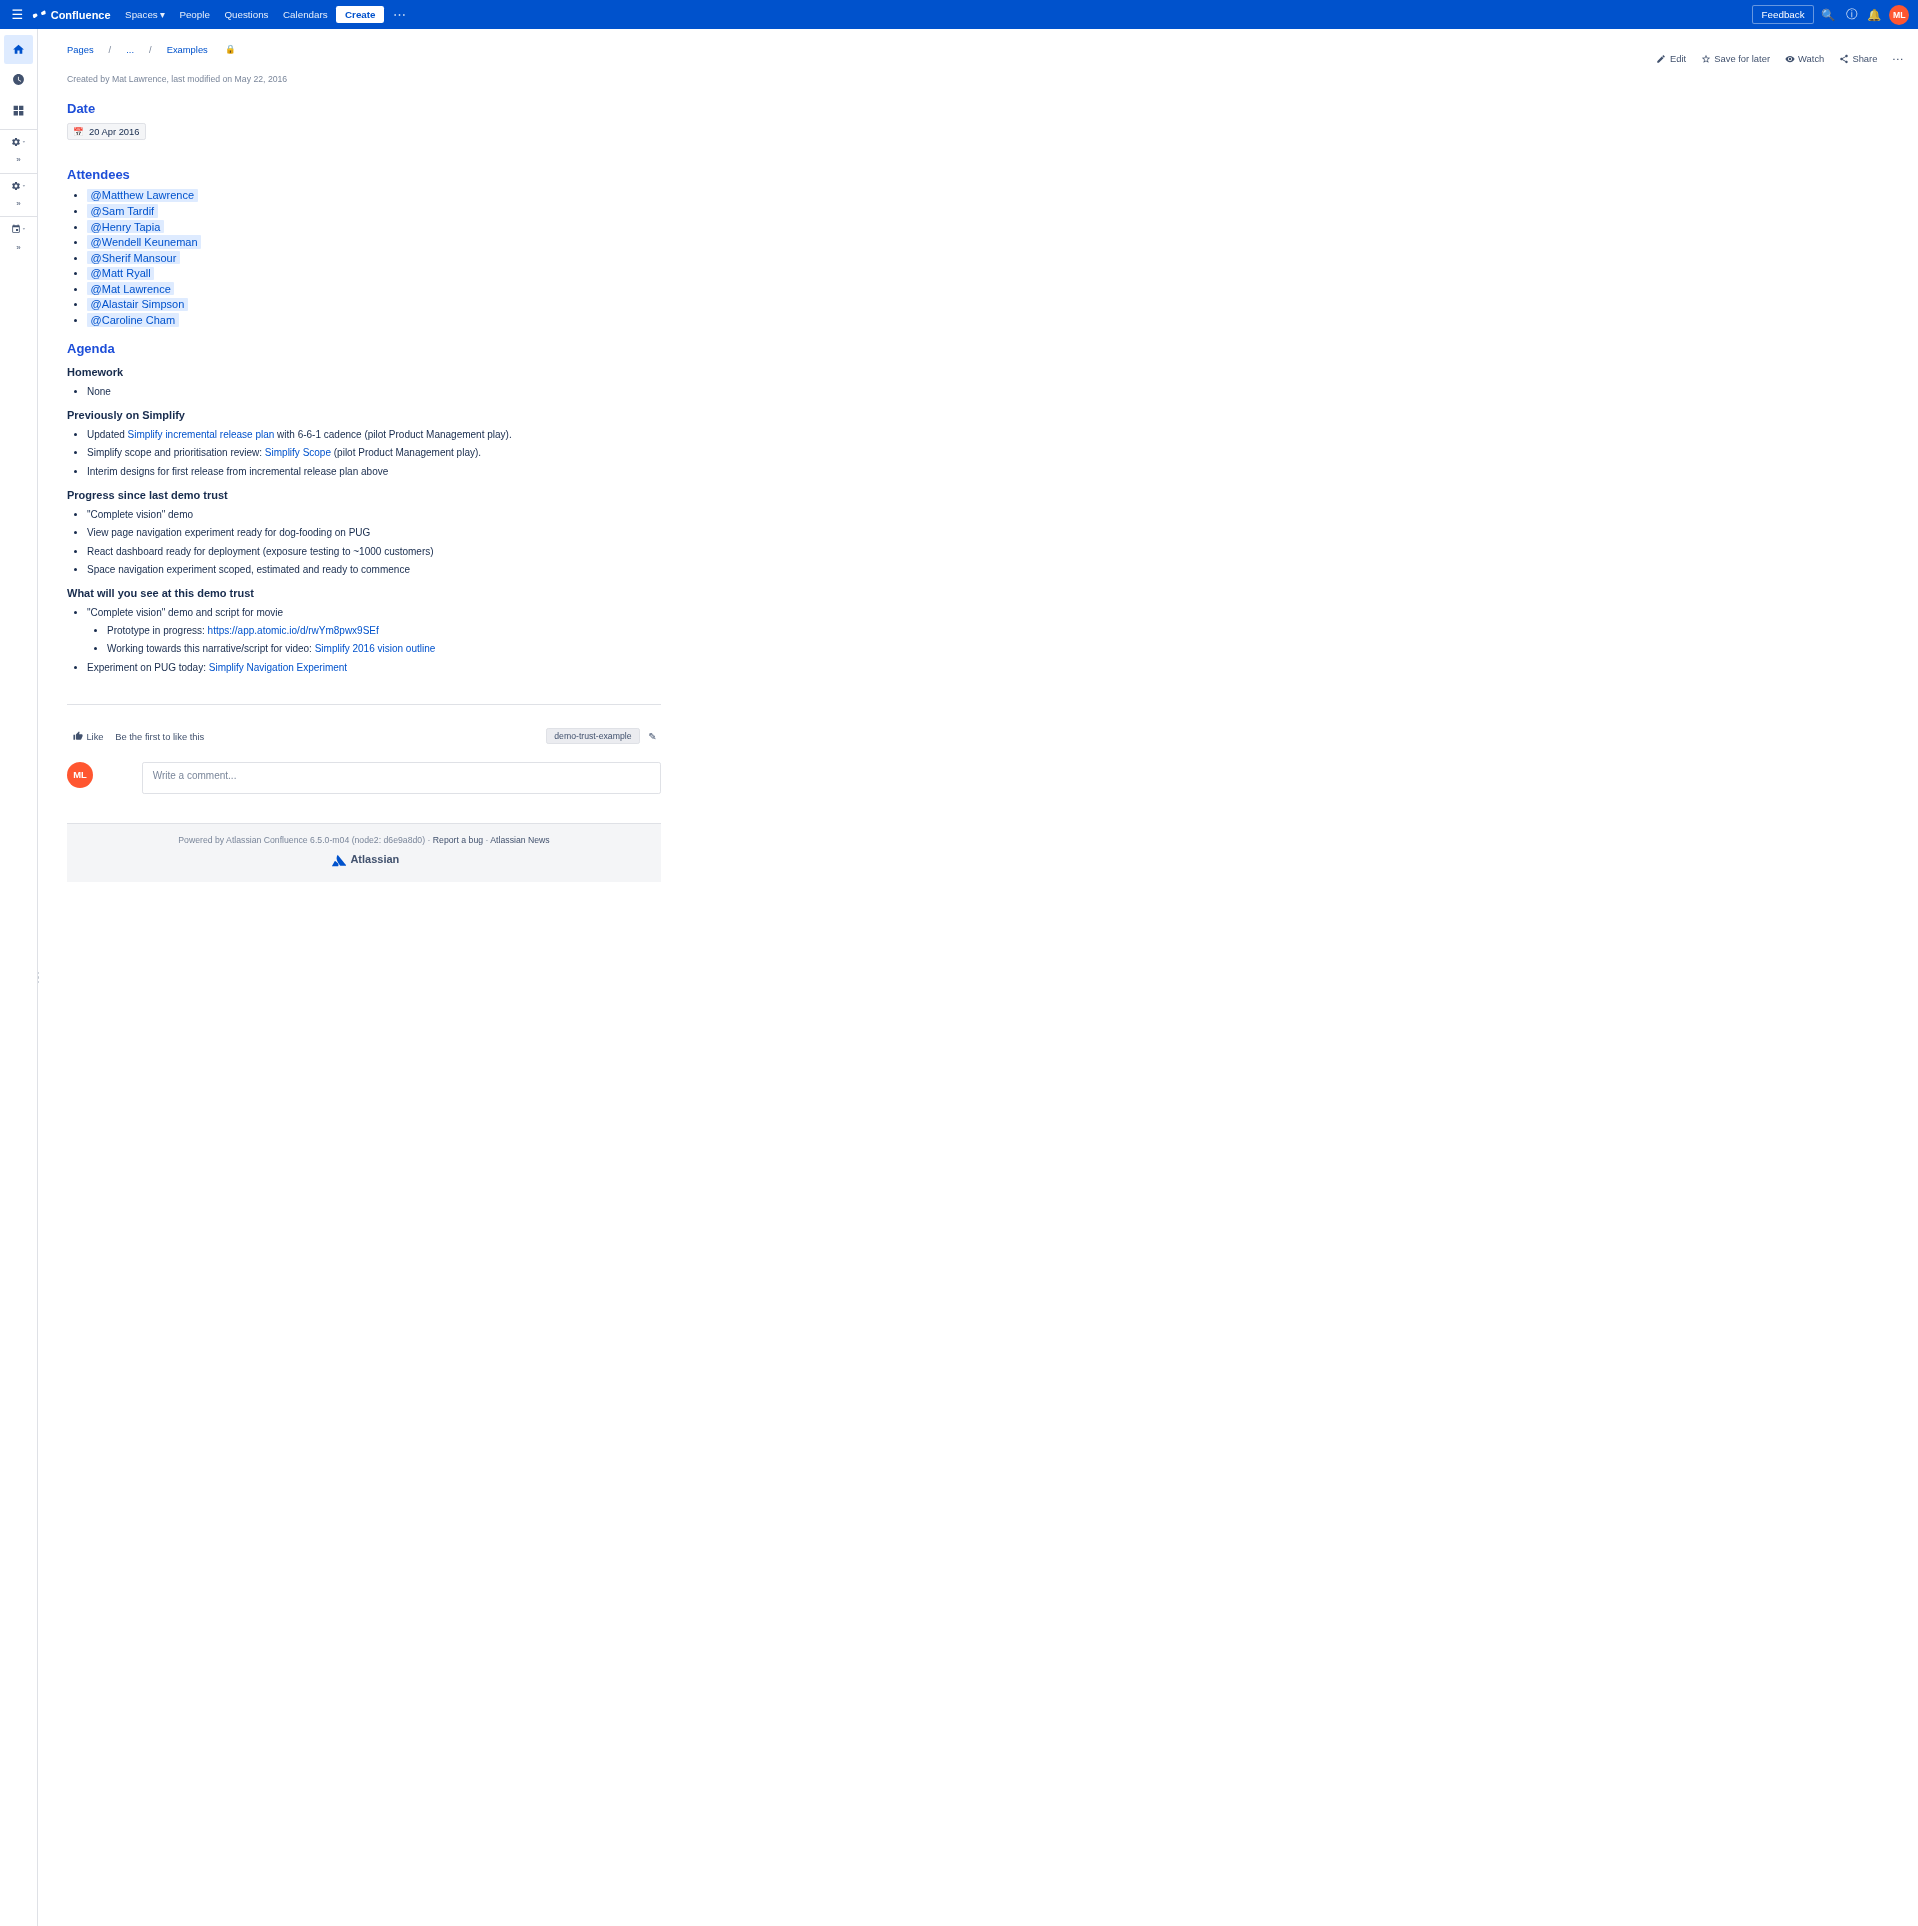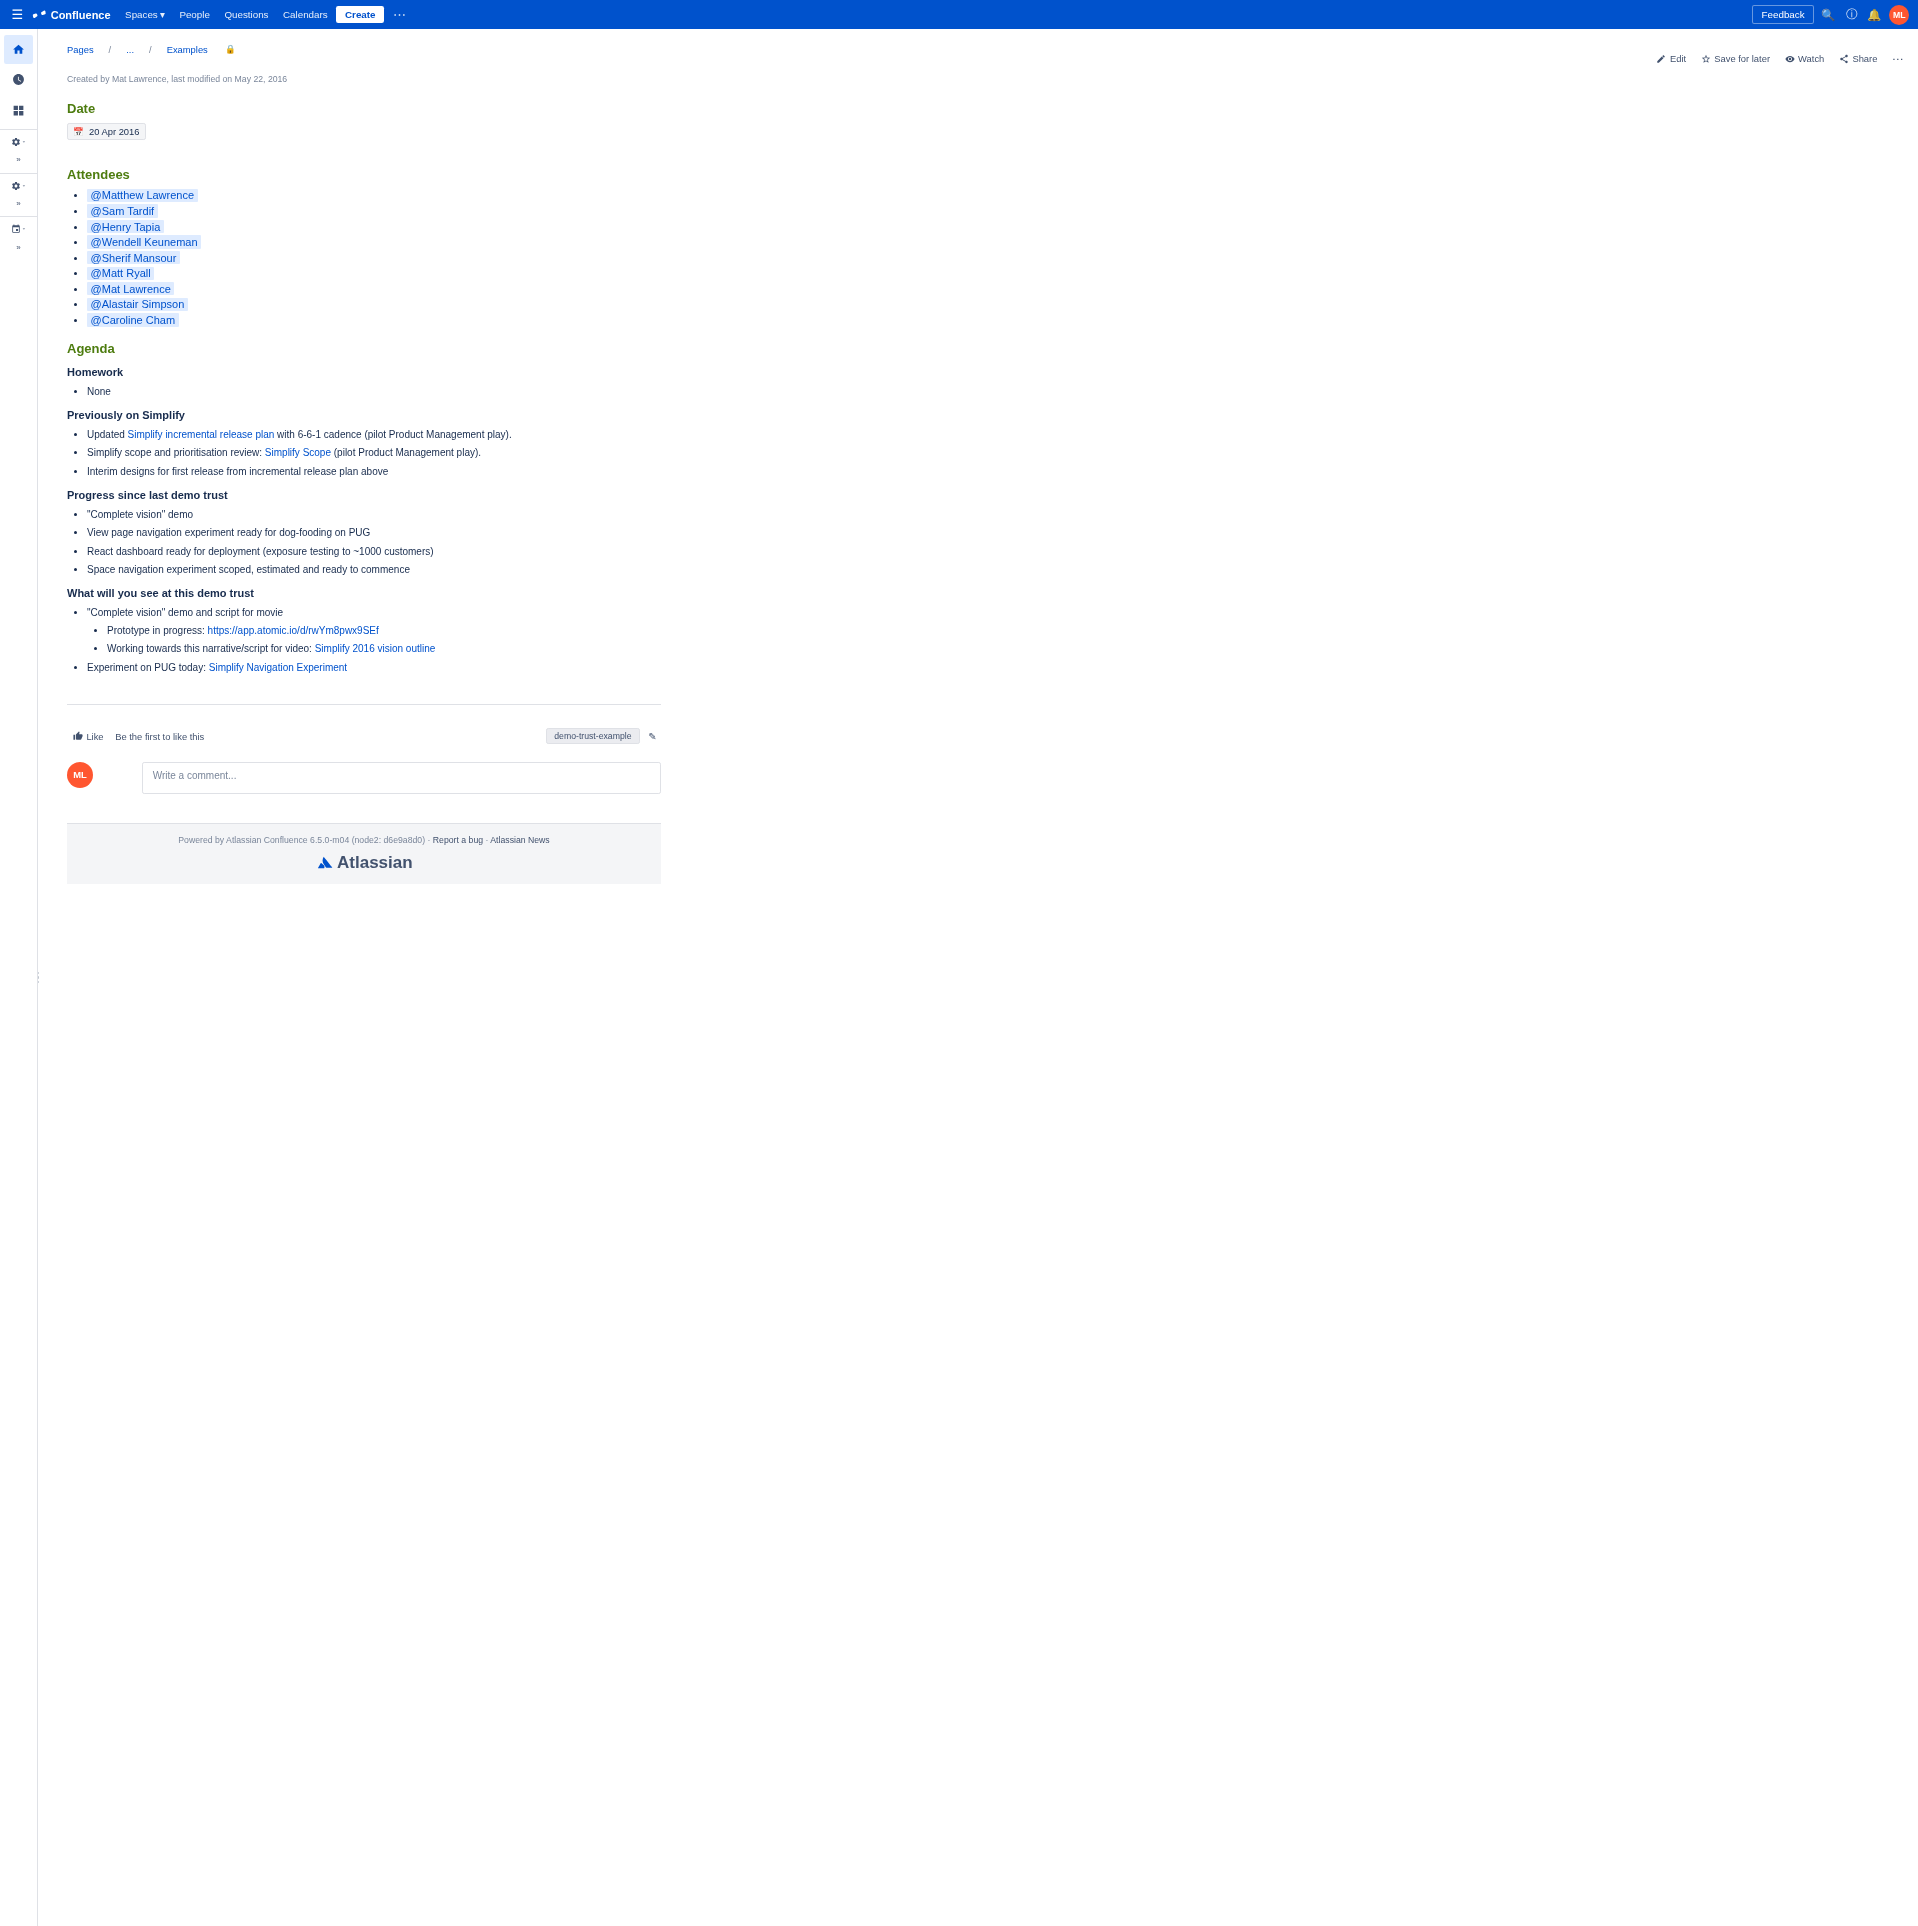--- a/index.html
+++ b/index.html
@@ -95,21 +95,21 @@
       color: #42526e; font-size: 9.4px; padding: 3.6px 5.8px;
       border-radius: 2.2px;
     }
     .action-more { background: none; border: none; cursor: pointer; color: #42526e; font-size: 11.6px; padding: 3.6px 5.8px; border-radius: 2.2px; }
 
     
     .page-title { font-size: 20px; font-weight: 600; color: #172b4d; margin-bottom: 4.3px; line-height: 1.3; }
     .page-meta { font-size: 8.7px; color: #7a869a; margin-bottom: 17.4px; }
 
     
-    h2.section-heading { font-size: 13px; font-weight: 600; color: #4d7c0f; margin: 14.5px 0 7.2px; }
+    h2.section-heading { font-size: 13px; font-weight: 600; color: #1d4ed8; margin: 14.5px 0 7.2px; }
     h3.sub-heading { font-size: 11px; font-weight: 700; color: #172b4d; margin: 10px 0 5.8px; }
 
     
     .date-box {
       display: inline-flex; align-items: center; gap: 4.3px;
       background: #f4f5f7; border: 0.7px solid #dfe1e6; border-radius: 2.2px;
       padding: 2.2px 5.8px; font-size: 9.4px; color: #172b4d; margin-bottom: 11.6px;
     }
     .date-box .cal-icon { font-size: 8.7px; color: #42526e; }
 
@@ -138,21 +138,21 @@
     .label-edit { background: none; border: none; cursor: pointer; color: #42526e; font-size: 10px; padding: 1.4px 4.3px; }
 
     
     .comment-section { margin-top: 17.4px; display: flex; gap: 8.7px; align-items: flex-start; }
     .comment-avatar { width: 26px; height: 26px; border-radius: 50%; background: #ff5630; flex-shrink: 0; overflow: hidden; display: flex; align-items: center; justify-content: center; color: #fff; font-weight: 700; font-size: 9.4px; }
     .comment-input { flex: 1; border: 0.7px solid #dfe1e6; border-radius: 2.2px; padding: 7.2px 10px; font-size: 10px; color: #7a869a; cursor: text; min-height: 32px; background: #fff; }
 
     
     .site-footer { background: #f4f5f7; border-top: 0.7px solid #dfe1e6; text-align: center; padding: 11.6px; font-size: 8.7px; color: #7a869a; margin-top: 29px; }
     .site-footer a { color: #42526e; text-decoration: none; }
-    .atlassian-logo { display: flex; align-items: flex-end; justify-content: center; gap: 4.3px; margin-top: 7.2px; font-size: 17px; font-weight: 600; color: #42526e; }
+    .atlassian-logo { display: flex; align-items: flex-start; justify-content: center; gap: 4.3px; margin-top: 7.2px; font-size: 11px; font-weight: 600; color: #42526e; }
     .atlassian-logo svg { width: 17.4px; height: 17.4px; }
 
     
     .drag-handle {
       position: fixed;
       left: 36px;
       top: 50%;
       width: 4.3px; height: 29px;
       background: none;
       cursor: col-resize;

